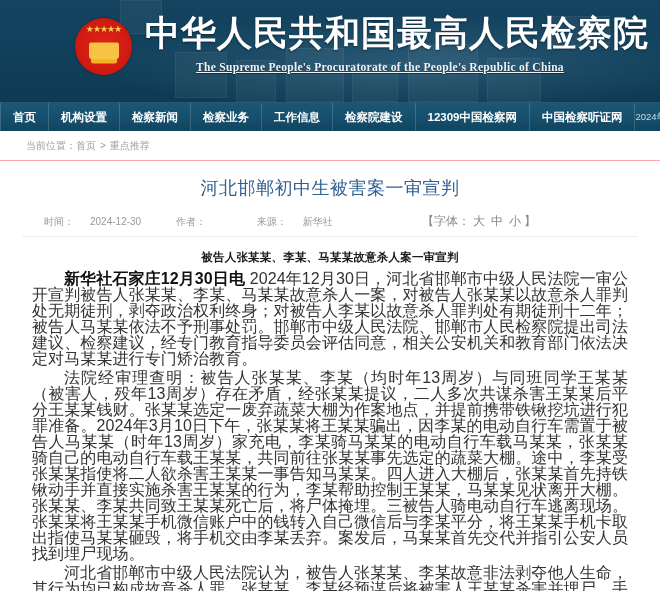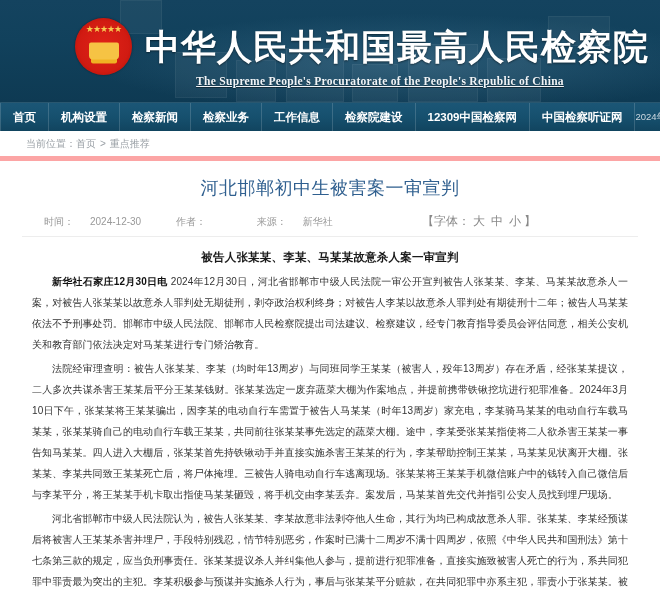--- a/index.html
+++ b/index.html
@@ -61,21 +61,21 @@
     width: 100%;
     text-align: center;
     color: #f7cb52;
     font-size: 9px;
     letter-spacing: -1px;
     line-height: 9px;
   }
 
   .banner-titles {
     position: absolute;
-    left: 145px; top: 26px;
+    left: 145px; top: 12px;
     width: 500px;
   }
   .banner-cn {
     color: #ffffff;
     font-family: "Liberation Serif", "DejaVu Serif", serif;
     font-weight: bold;
     font-size: 35px;
     line-height: 44px;
     letter-spacing: 1px;
     text-shadow: 0 1px 2px rgba(0,0,0,0.45);
@@ -124,21 +124,21 @@
     white-space: nowrap;
   }
 
   
   .crumbbar {
     width: 660px;
     height: 30px;
     background: #ffffff;
     display: flex;
     align-items: center;
-    border-bottom: 5px solid #fca5a5;
+    border-bottom: 1px solid #fca5a5;
   }
   .crumb {
     margin-left: 26px;
     font-size: 10px;
     color: #9aa0a6;
     white-space: nowrap;
   }
   .crumb a { color: #9aa0a6; text-decoration: none; cursor: pointer; }
   .crumb .sep { margin: 0 4px; }
 
@@ -183,22 +183,22 @@
   .subhead {
     text-align: center;
     font-size: 11.5px;
     font-weight: bold;
     color: #1a1a1a;
     padding: 13px 0 6px;
     letter-spacing: 0.2px;
   }
   .body-wrap { padding: 0 10px; }
   .para {
-    font-size: 10px;
-    line-height: 21px;
+    font-size: 16px;
+    line-height: 16px;
     color: #333333;
     text-align: justify;
     text-justify: inter-ideograph;
     text-indent: 2em;
     margin-bottom: 3px;
     letter-spacing: 0.1px;
   }
   .para b { font-weight: bold; color: #111111; }
 </style>
 </head>

